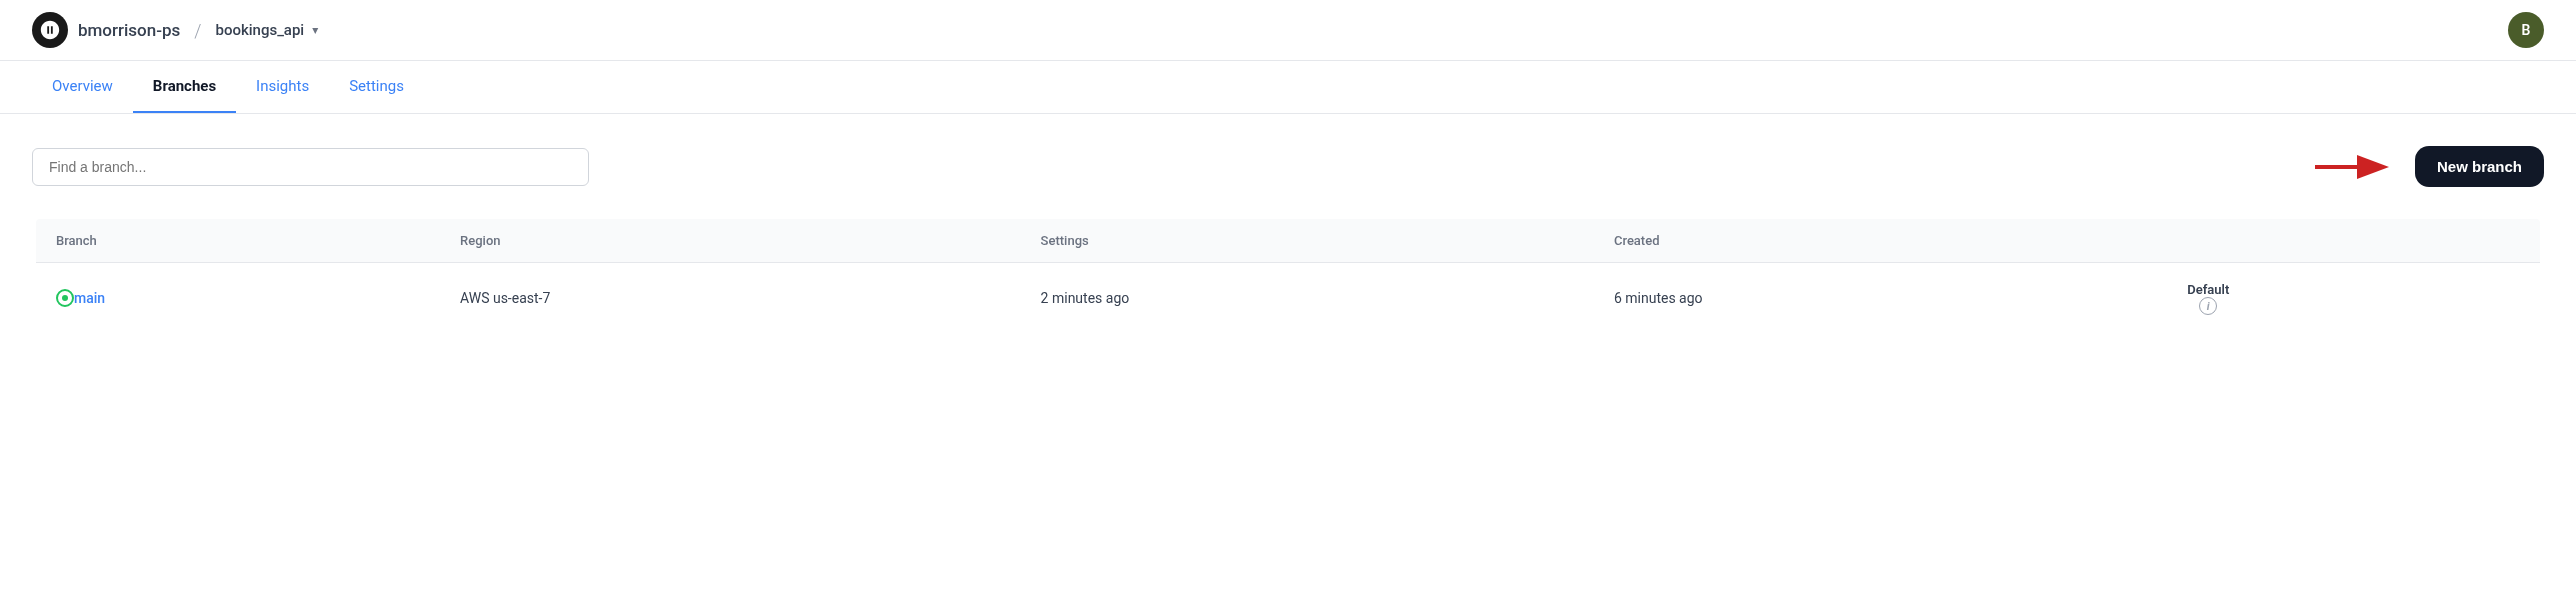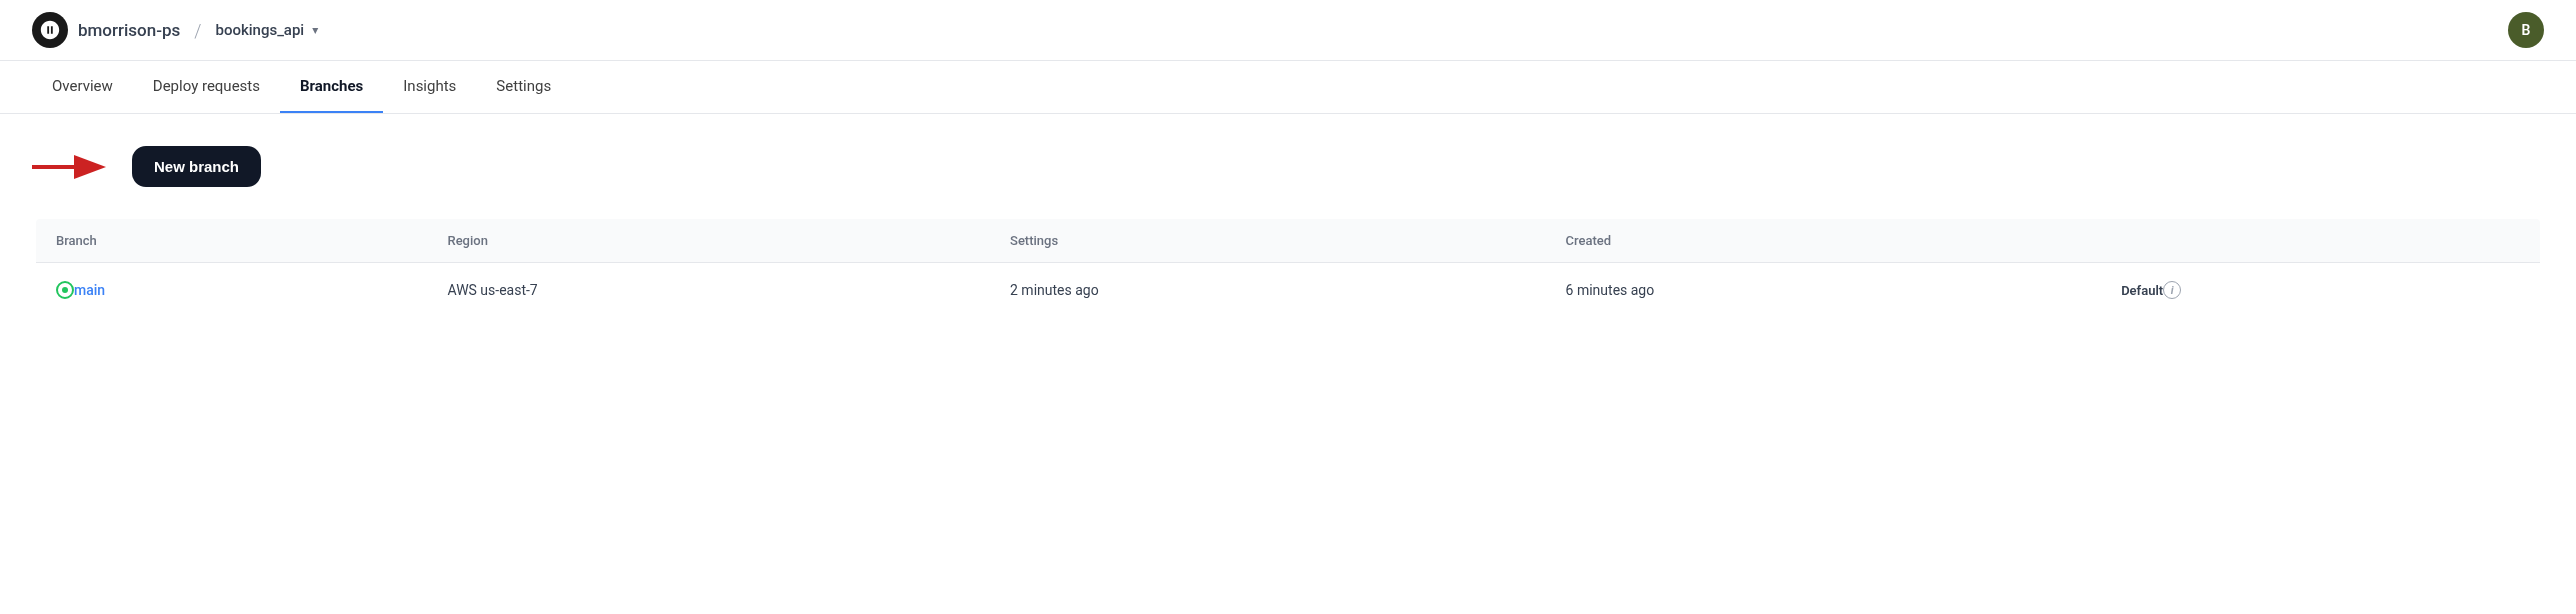--- a/index.html
+++ b/index.html
@@ -78,21 +78,21 @@
     .nav-tabs {
       display: flex;
       align-items: center;
       padding: 0 32px;
       border-bottom: 1px solid #e5e7eb;
       gap: 0;
     }
     .nav-tab {
       padding: 16px 20px;
       font-size: 15px;
-      color: #404040;
+      color: #3b82f6;
       cursor: pointer;
       border-bottom: 2px solid transparent;
       text-decoration: none;
       white-space: nowrap;
     }
     .nav-tab.active {
       color: #111827;
       font-weight: 700;
       border-bottom: 2px solid #3b82f6;
     }
@@ -198,20 +198,21 @@
       color: #3b82f6;
       text-decoration: none;
       font-weight: 500;
     }
     .default-badge {
       display: inline-flex;
       align-items: center;
       font-size: 13px;
       font-weight: 600;
       color: #374151;
+      flex-direction: column;
     }
     .info-icon {
       width: 18px;
       height: 18px;
       border: 1.5px solid #9ca3af;
       border-radius: 50%;
       display: inline-flex;
       align-items: center;
       justify-content: center;
       font-size: 11px;
@@ -236,29 +237,29 @@
     <div class="breadcrumb-repo">
       <span>bookings_api</span>
       <span class="chevron-down">▾</span>
     </div>
   </div>
   <div class="user-avatar">B</div>
 </div>
 
 <nav class="nav-tabs">
   <a class="nav-tab">Overview</a>
-  <a class="nav-tab">Deploy requests</a>
   <a class="nav-tab active">Branches</a>
   <a class="nav-tab">Insights</a>
   <a class="nav-tab">Settings</a>
 </nav>
 
 <div class="main-content">
 
   <div class="action-row">
+    <input class="search-input" type="text" placeholder="Find a branch..." style="">
     <div class="new-branch-area">
       <div class="arrow-right">
         <svg viewBox="0 0 80 32" xmlns="http://www.w3.org/2000/svg">
           <defs>
             <marker id="arrowhead" markerWidth="8" markerHeight="8" refX="6" refY="3" orient="auto">
               <polygon points="0 0, 8 3, 0 6" fill="#cc2222"></polygon>
             </marker>
           </defs>
           <line x1="0" y1="16" x2="66" y2="16" stroke="#cc2222" stroke-width="4" marker-end="url(#arrowhead)"></line>
         </svg>

